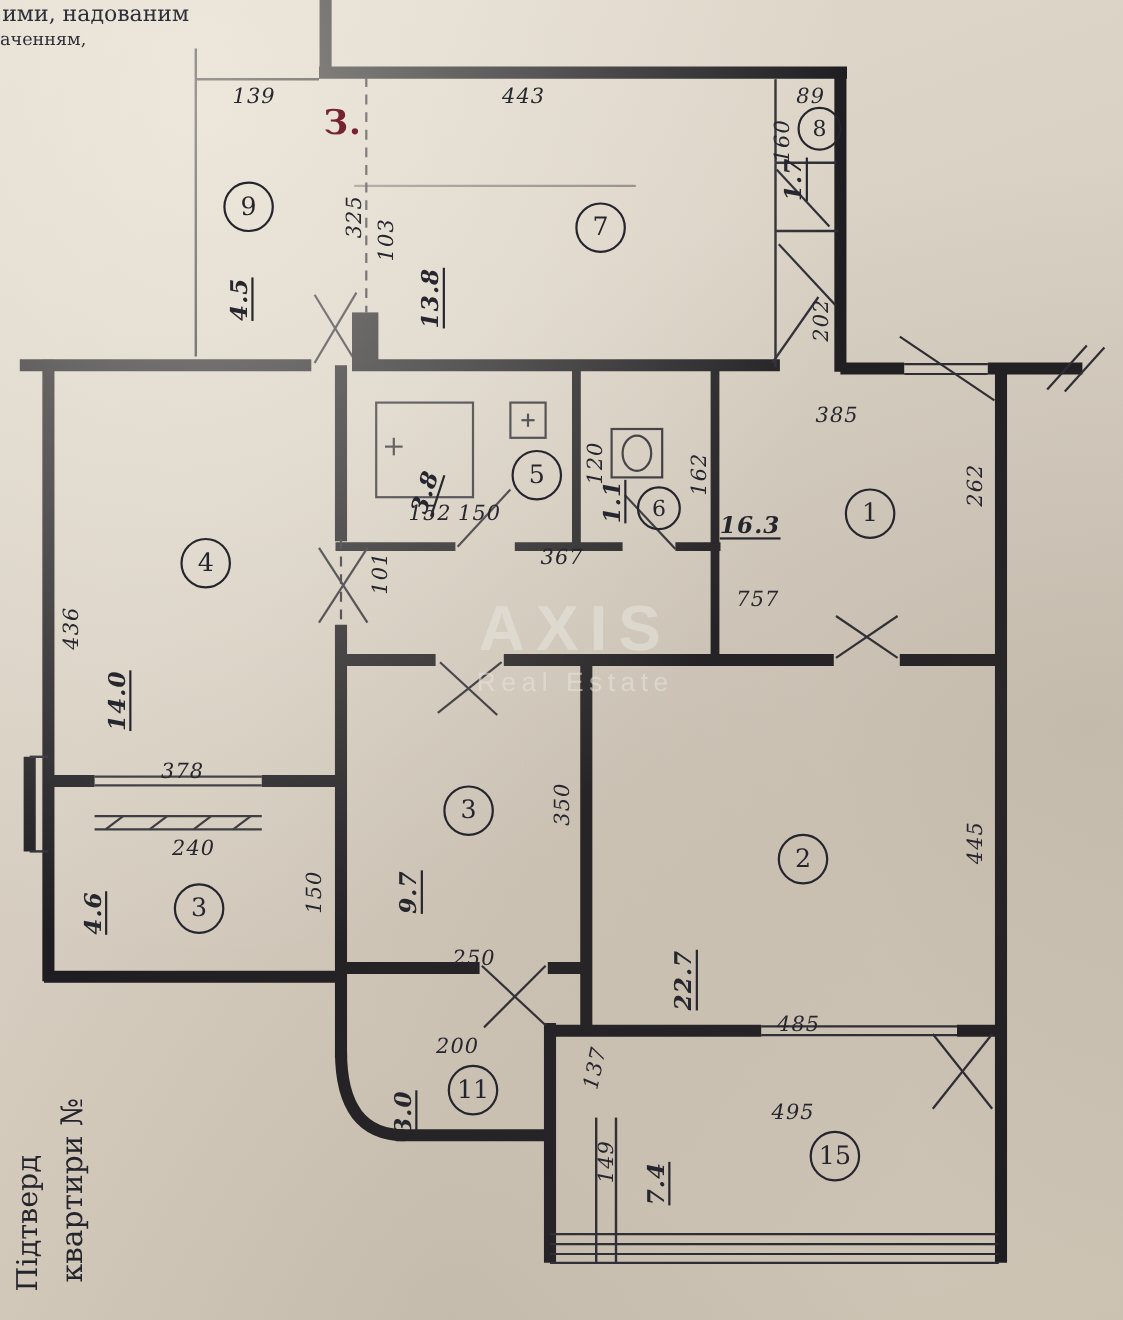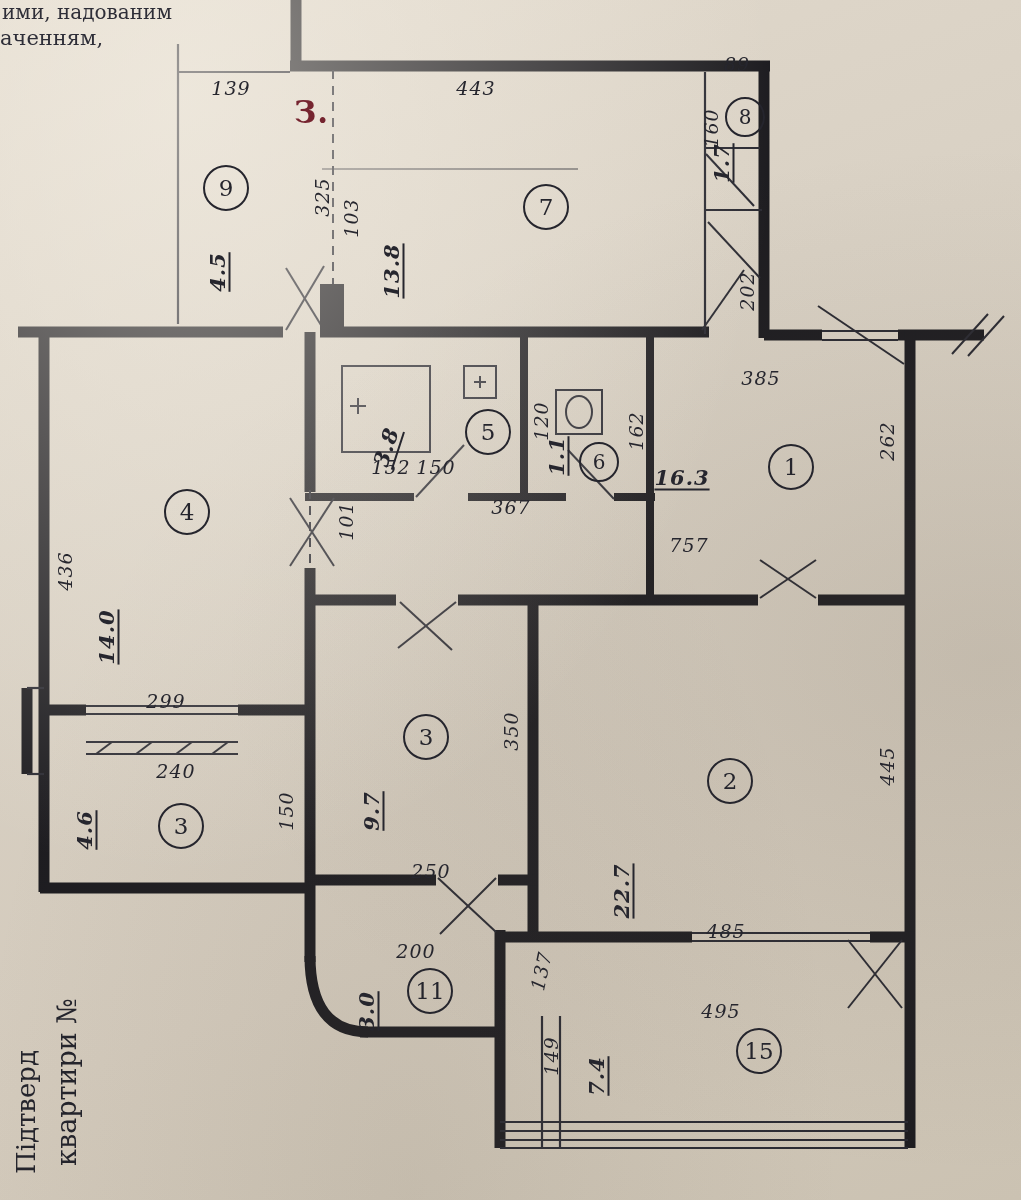--- a/index.html
+++ b/index.html
@@ -34,21 +34,21 @@
   .title-row {
     position:absolute; left:294px; top:94px; display:flex; gap:18px; z-index:6;
     color:#75242f; font-weight:bold; font-size:31px; letter-spacing:1px;
   }
   .subtitle {
     position:absolute; left:326px; top:150px; z-index:6;
     color:#75242f; font-weight:bold; font-size:26px; letter-spacing:1px;
   }
   .margin-text { position:absolute; color:#2e2e38; z-index:6; white-space:nowrap; }
   .mt1 { left:2px; top:0; font-size:20px; }
-  .mt2 { left:0; top:26px; font-size:21px; }
+  .mt2 { left:0; top:26px; font-size:16px; }
   .vtext {
     position:absolute; color:#24242c; white-space:nowrap; z-index:6;
     transform:translate(-50%,-50%) rotate(-90deg); font-size:27px;
   }
   .watermark {
     position:absolute; left:398px; top:538px; width:250px; text-align:center; z-index:4;
     color:rgba(232,229,222,0.55); font-family:"Liberation Sans", sans-serif;
   }
   .wm1 { font-size:58px; font-weight:bold; letter-spacing:10px; }
   .wm2 { font-size:24px; letter-spacing:5px; margin-top:2px; }
@@ -170,20 +170,24 @@
       <line x1="474" y1="382" x2="486" y2="382"></line>
       <line x1="480" y1="376" x2="480" y2="388"></line>
     </g>
 
     <g stroke="#2a2a32" stroke-width="2" fill="none">
       <rect x="556" y="390" width="46" height="44"></rect>
       <ellipse cx="579" cy="412" rx="13" ry="16"></ellipse>
     </g>
   </svg>
 
+  <div class="watermark">
+    <div class="wm1">AXIS</div>
+    <div class="wm2">Real Estate</div>
+  </div>
 
   <div class="margin-text mt1">ими, надованим</div>
   <div class="margin-text mt2">аченням,</div>
   <div class="vtext" style="left:26px;top:1112px;font-size:26px">Підтверд</div>
   <div class="vtext" style="left:66px;top:1082px">квартири №</div>
 
   <div class="title-row">
     <span>З.</span>
   </div>
 
@@ -208,36 +212,36 @@
   <span class="lbl area v u" style="left:556px;top:456px">1.1</span>
   <span class="lbl area v u" style="left:106px;top:637px">14.0</span>
   <span class="lbl area v u" style="left:371px;top:811px">9.7</span>
   <span class="lbl area v u" style="left:621px;top:891px">22.7</span>
   <span class="lbl area v u" style="left:84px;top:830px">4.6</span>
   <span class="lbl area v u" style="left:366px;top:1011px">3.0</span>
   <span class="lbl area v u" style="left:596px;top:1076px">7.4</span>
 
   <span class="lbl" style="left:231px;top:88px">139</span>
   <span class="lbl" style="left:476px;top:88px">443</span>
-  <span class="lbl" style="left:737px;top:64px">89</span>
+  <span class="lbl" style="left:737px;top:88px">89</span>
   <span class="lbl v" style="left:711px;top:128px">160</span>
   <span class="lbl v" style="left:322px;top:197px">325</span>
   <span class="lbl v" style="left:351px;top:218px">103</span>
   <span class="lbl v" style="left:747px;top:291px">202</span>
   <span class="lbl" style="left:761px;top:378px">385</span>
   <span class="lbl v" style="left:887px;top:441px">262</span>
   <span class="lbl v" style="left:541px;top:421px">120</span>
   <span class="lbl v" style="left:636px;top:431px">162</span>
   <span class="lbl" style="left:391px;top:467px">152</span>
   <span class="lbl" style="left:436px;top:467px">150</span>
   <span class="lbl" style="left:511px;top:507px">367</span>
   <span class="lbl" style="left:689px;top:545px">757</span>
   <span class="lbl v" style="left:65px;top:571px">436</span>
   <span class="lbl v" style="left:346px;top:521px">101</span>
-  <span class="lbl" style="left:166px;top:701px">299</span>
+  <span class="lbl" style="left:166px;top:701px">378</span>
   <span class="lbl" style="left:176px;top:771px">240</span>
   <span class="lbl v" style="left:511px;top:731px">350</span>
   <span class="lbl v" style="left:887px;top:766px">445</span>
   <span class="lbl v" style="left:286px;top:811px">150</span>
   <span class="lbl" style="left:431px;top:871px">250</span>
   <span class="lbl" style="left:416px;top:951px">200</span>
   <span class="lbl" style="left:541px;top:971px;transform:translate(-50%,-50%) rotate(-78deg)">137</span>
   <span class="lbl" style="left:726px;top:931px">485</span>
   <span class="lbl" style="left:721px;top:1011px">495</span>
   <span class="lbl v" style="left:551px;top:1056px">149</span>

